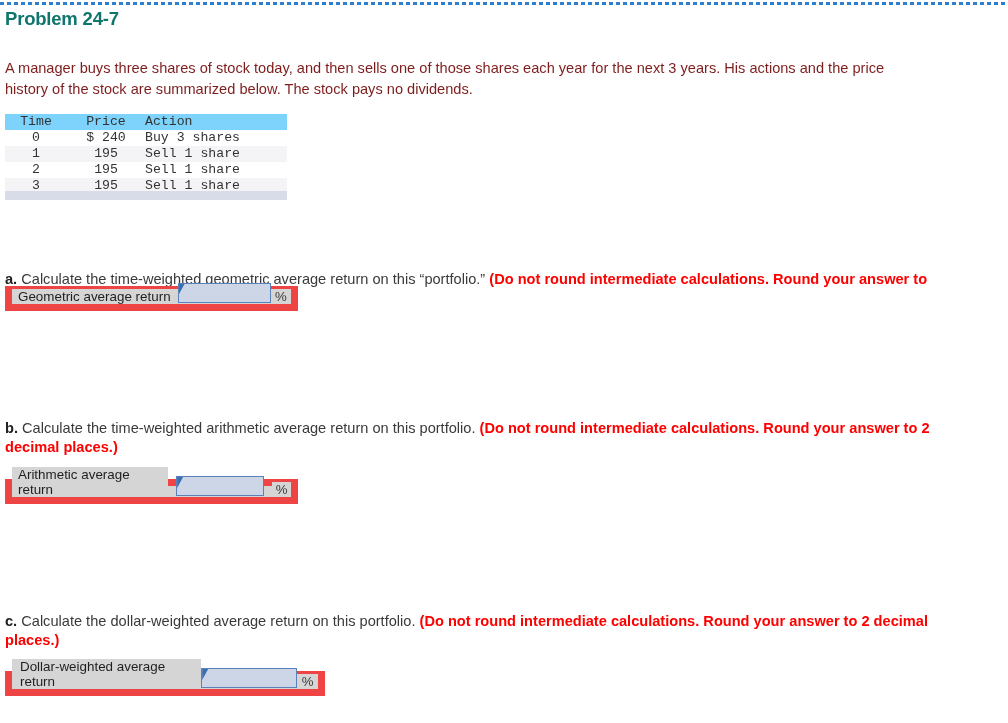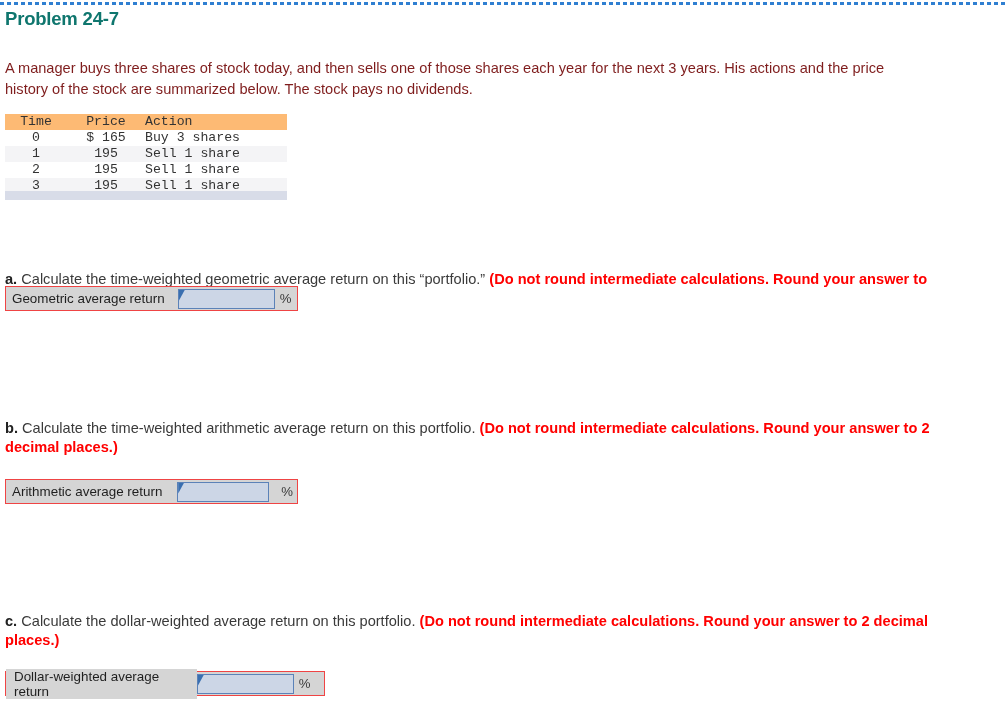--- a/index.html
+++ b/index.html
@@ -69,21 +69,21 @@
     color: #333333;
   }
   .stock-table th,
   .stock-table td {
     padding: 0;
     height: 16px;
     line-height: 16px;
     font-weight: normal;
     white-space: pre;
   }
-  .stock-table thead tr { background: #fdba74; border-radius: 6px; }
+  .stock-table thead tr { background: #7dd3fc; border-radius: 6px; }
   .stock-table tbody tr.odd { background: #ffffff; }
   .stock-table tbody tr.even { background: #f4f4f6; }
 
   .col-time  { width: 62px; text-align: center; }
   .col-price { width: 78px; text-align: center; }
   .col-action{ width: 142px; text-align: left; }
 
   .table-footer-bar {
     position: absolute;
     left: 5px;
@@ -114,23 +114,23 @@
   .q-a { top: 226px; margin-top: 44px; }
   .q-b { top: 419px; }
   .q-c { top: 612px; }
 
   
   .answer-row {
     position: absolute;
     left: 5px;
     height: 25px;
     display: flex;
-    align-items: center;
+    align-items: flex-end;
     background: #d5d5d5;
-    border: 1px solid #ef4444;
+    border: 7px solid #ef4444;
     box-sizing: border-box;
   }
   .answer-a { top: 286px; width: 293px; }
   .answer-b { top: 479px; width: 293px; gap: 8px; }
   .answer-c { top: 671px; width: 320px; }
 
   .answer-label {
     display: flex;
     align-items: center;
     padding-left: 6px;
@@ -200,21 +200,21 @@
     <thead>
       <tr>
         <th class="col-time">Time</th>
         <th class="col-price">Price</th>
         <th class="col-action">Action</th>
       </tr>
     </thead>
     <tbody>
       <tr class="odd">
         <td class="col-time">0</td>
-        <td class="col-price">$ 165</td>
+        <td class="col-price">$ 240</td>
         <td class="col-action">Buy 3 shares</td>
       </tr>
       <tr class="even">
         <td class="col-time">1</td>
         <td class="col-price">195</td>
         <td class="col-action">Sell 1 share</td>
       </tr>
       <tr class="odd">
         <td class="col-time">2</td>
         <td class="col-price">195</td>

